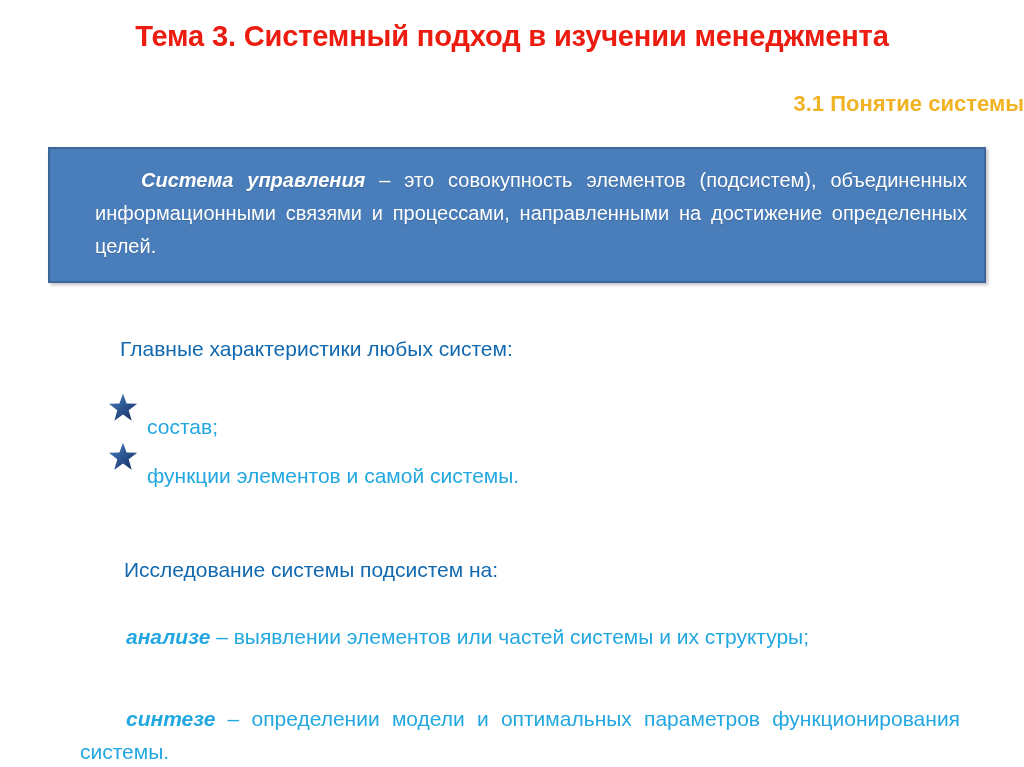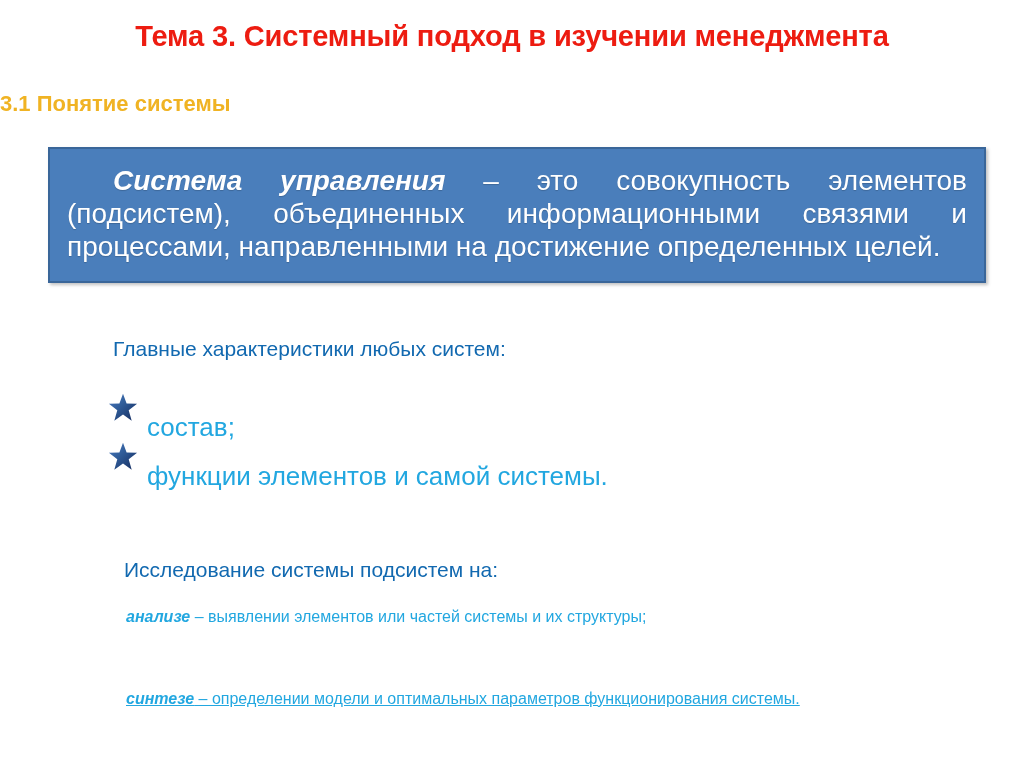--- a/index.html
+++ b/index.html
@@ -37,21 +37,21 @@
     letter-spacing: -0.2px;
     transform: scaleX(0.97);
     white-space: nowrap;
   }
 
   .subtitle {
     position: absolute;
     left: 0;
     top: 91px;
     width: 1024px;
-    text-align: left;
+    text-align: right;
     color: #F0B323;
     font-weight: bold;
     font-size: 22px;
     line-height: 26px;
     white-space: nowrap;
   }
 
   
   .def-box {
     position: absolute;
@@ -59,43 +59,44 @@
     top: 147px;
     width: 938px;
     height: 136px;
     box-sizing: border-box;
     background: #4A7EBB;
     border: 2px solid #3A6699;
     box-shadow: 2px 2px 3px rgba(80, 80, 80, 0.35);
   }
   .def-text {
     color: #ffffff;
-    font-size: 28px;
+    font-size: 20px;
     line-height: 33px;
     text-align: justify;
     text-align-last: left;
     padding: 15px 17px 0 17px;
     box-sizing: border-box;
     text-indent: 46px;
     text-shadow: 0 1px 1px rgba(0,0,0,0.18);
+    margin-left: 28px;
   }
   .def-text b {
     font-weight: bold;
     font-style: italic;
   }
 
   
   .lead {
     position: absolute;
     color: #1269B0;
     font-size: 21px;
     line-height: 26px;
     white-space: nowrap;
   }
-  #lead-characteristics { left: 113px; top: 336px; }
+  #lead-characteristics { left: 120px; top: 336px; }
   #lead-research        { left: 124px; top: 557px; }
 
   .bullets {
     position: absolute;
     left: 108px;
     top: 383px;
     width: 700px;
   }
   .bullet-row {
     display: flex;
@@ -104,44 +105,45 @@
   }
   .star-icon {
     flex: 0 0 auto;
     width: 30px;
     height: 29px;
     margin-right: 9px;
     display: block;
   }
   .bullet-label {
     color: #22A7E0;
-    font-size: 26px;
+    font-size: 21px;
     line-height: 26px;
     white-space: nowrap;
     margin-top: 39px;
   }
 
   
   .para {
     position: absolute;
     left: 80px;
     width: 880px;
     color: #22A7E0;
-    font-size: 16px;
+    font-size: 21px;
     line-height: 33px;
     text-align: justify;
     text-align-last: left;
     text-indent: 46px;
+    margin-top: 20px;
   }
   .para b {
     font-weight: bold;
     font-style: italic;
   }
   #para-analiz  { top: 600px; }
-  #para-sintez  { top: 682px; text-decoration: underline; }
+  #para-sintez  { top: 682px; }
 </style>
 </head>
 <body>
 
 <div class="slide">
 
   <div class="title">Тема 3. Системный подход в изучении менеджмента</div>
 
   <div class="subtitle">3.1 Понятие системы</div>
 

